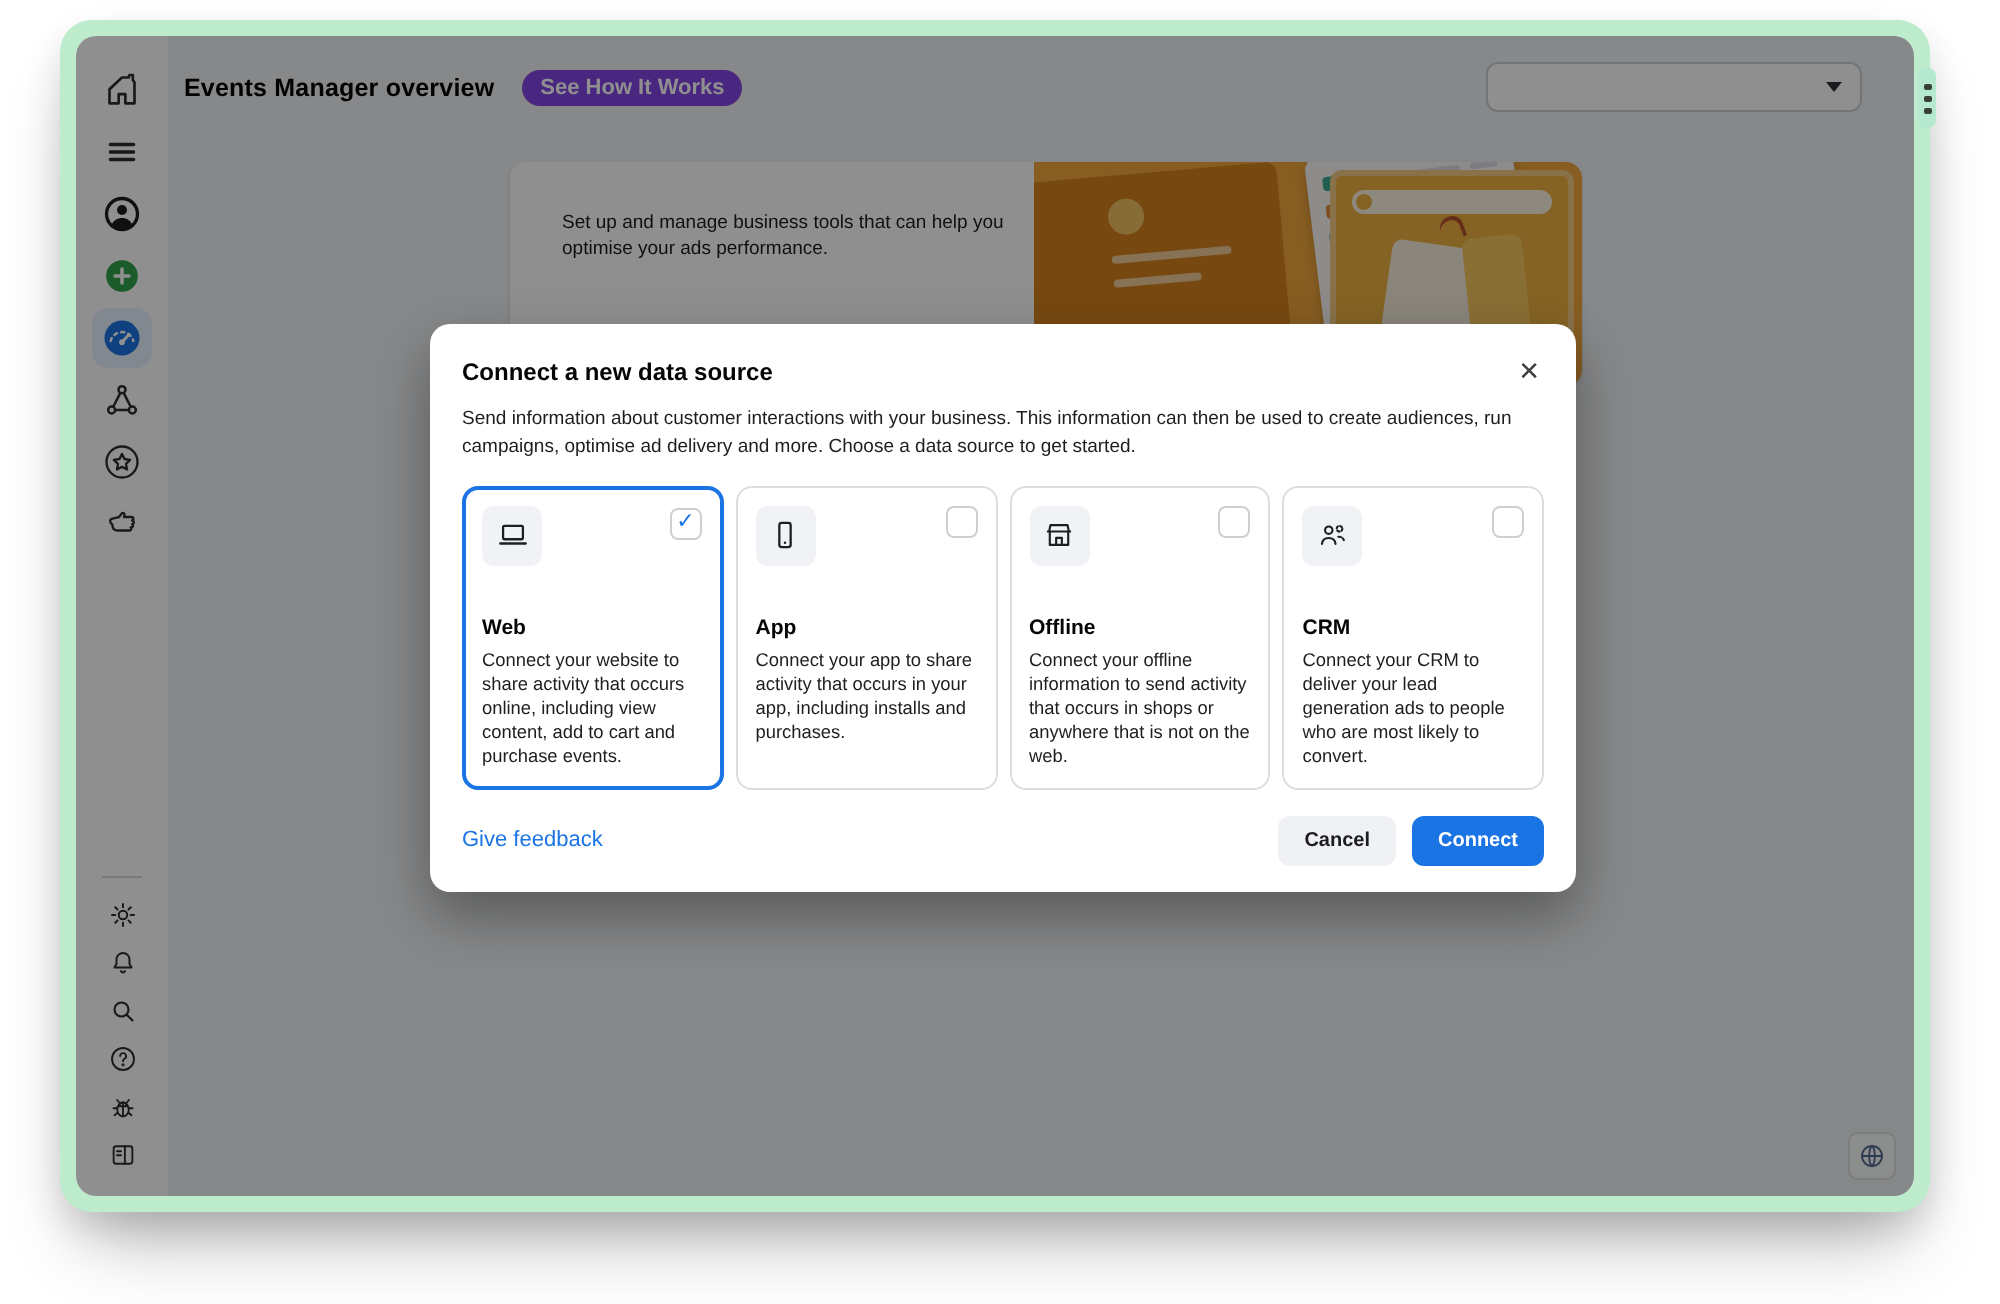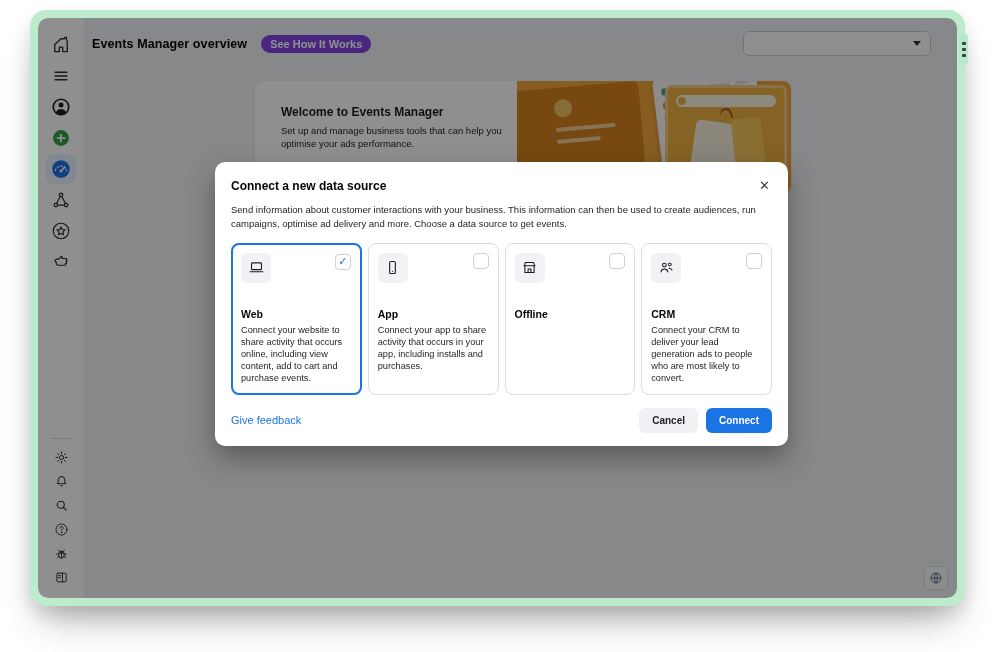--- a/index.html
+++ b/index.html
@@ -208,21 +208,20 @@
         <h1 class="page-title">Events Manager overview</h1>
         <span class="badge">See How It Works</span>
         <div class="select">
           <span class="value"></span>
           <span class="caret"></span>
         </div>
       </div>
 
       <section class="banner">
         <div class="banner-text">
-          <h2>Welcome to Events Manager</h2>
           <p>Set up and manage business tools that can help you optimise your ads performance.</p>
         </div>
         <div class="banner-art">
           <div class="art-p1">
               <i class="c"></i>
               <i class="l1"></i>
               <i class="l2"></i>
             </div>
           <div class="art-list">
             <div class="art-row">
@@ -279,21 +278,21 @@
       </button>
     </main>
 
     <div class="overlay"></div>
 
     <div class="modal">
       <div class="modal-head">
         <h3>Connect a new data source</h3>
         <button class="close">✕</button>
       </div>
-      <p class="modal-desc">Send information about customer interactions with your business. This information can then be used to create audiences, run campaigns, optimise ad delivery and more. Choose a data source to get events.</p>
+      <p class="modal-desc">Send information about customer interactions with your business. This information can then be used to create audiences, run campaigns, optimise ad delivery and more. Choose a data source to get started.</p>
 
       <div class="cards">
 
         <div class="card selected">
           <div class="tile">
             <svg viewBox="0 0 24 24" fill="none" stroke="#1c1e21" stroke-width="1.6" stroke-linejoin="round">
                 <rect x="5" y="5.5" width="14" height="9.5" rx="1"></rect>
                 <path d="M3 18h18" stroke-linecap="round"></path>
               </svg>
           </div>
@@ -317,20 +316,21 @@
         </div>
 
         <div class="card">
           <div class="tile">
             <svg viewBox="0 0 24 24" fill="none" stroke="#1c1e21" stroke-width="1.5" stroke-linejoin="round">
                 <path d="M5 9.5 6 5h12l1 4.5M3.5 9.5h17M5.5 9.5V19h13V9.5M10 19v-5h4v5"></path>
               </svg>
           </div>
           <span class="cb"></span>
           <h4>Offline</h4>
+          <p>Connect your offline information to send activity that occurs in shops or anywhere that is not on the web.</p>
         </div>
 
         <div class="card">
           <div class="tile">
             <svg viewBox="0 0 24 24" fill="none" stroke="#1c1e21" stroke-width="1.5" stroke-linecap="round">
                 <circle cx="9" cy="8.6" r="2.6"></circle>
                 <path d="M4.2 18.3c.3-2.7 2.2-4.2 4.8-4.2s4.5 1.5 4.8 4.2"></path>
                 <circle cx="16.6" cy="7.6" r="2" stroke-dasharray="1.6 1.6"></circle>
                 <path d="M15.8 13.2c2.4 0 3.9 1.4 4.2 3.6" stroke-dasharray="1.6 1.6"></path>
               </svg>

